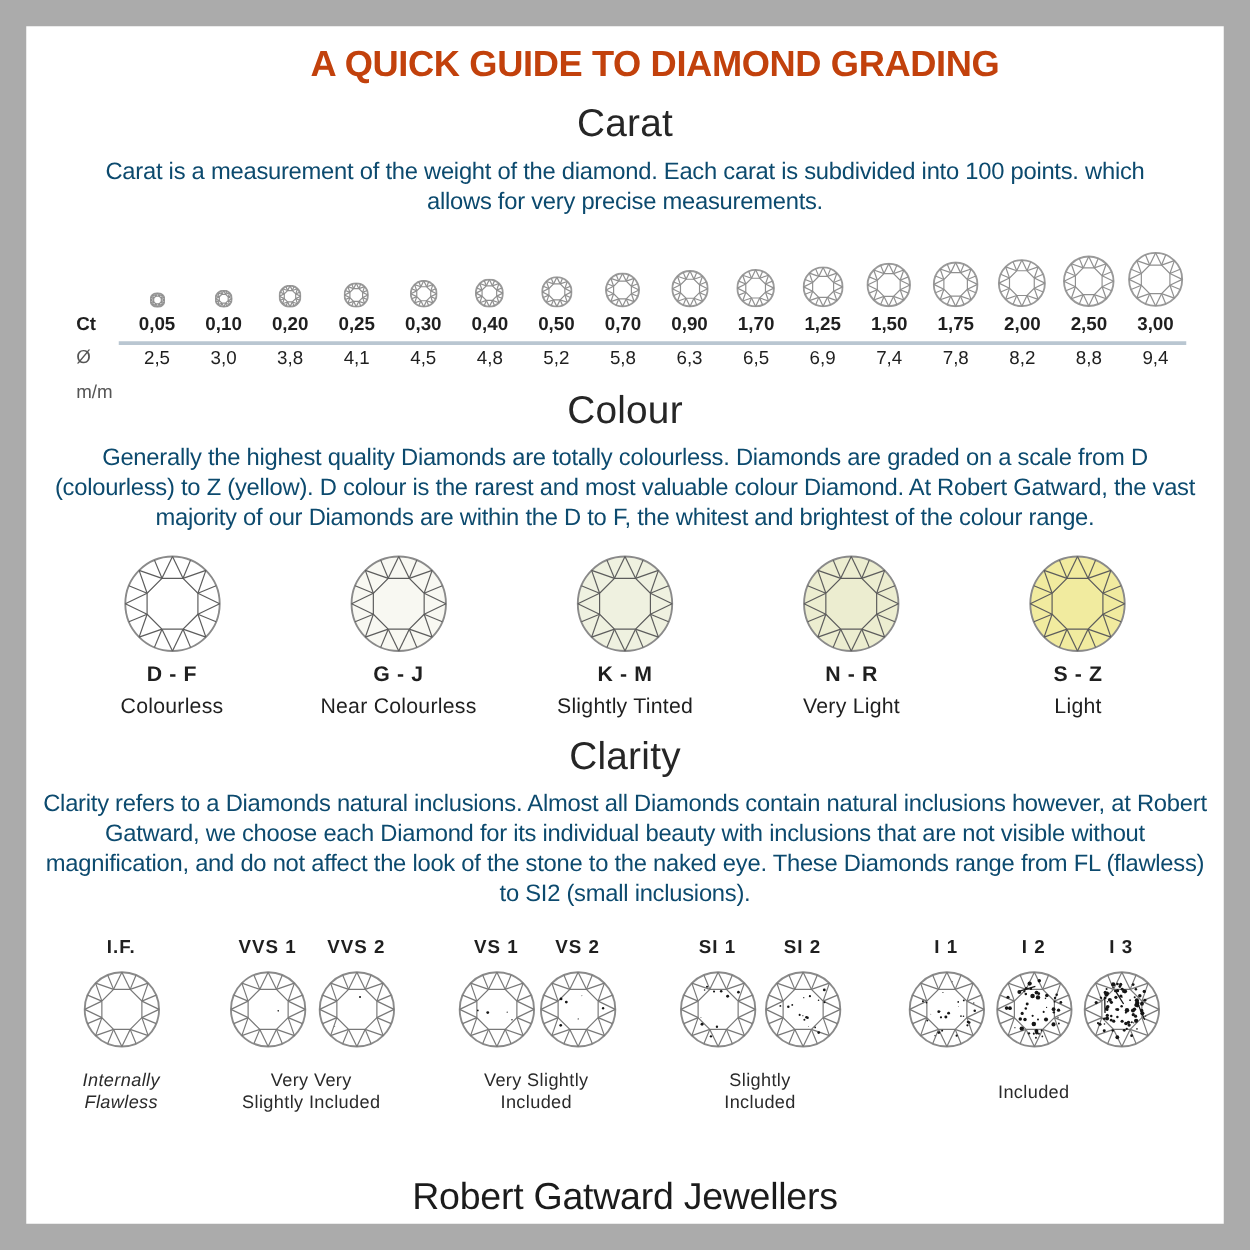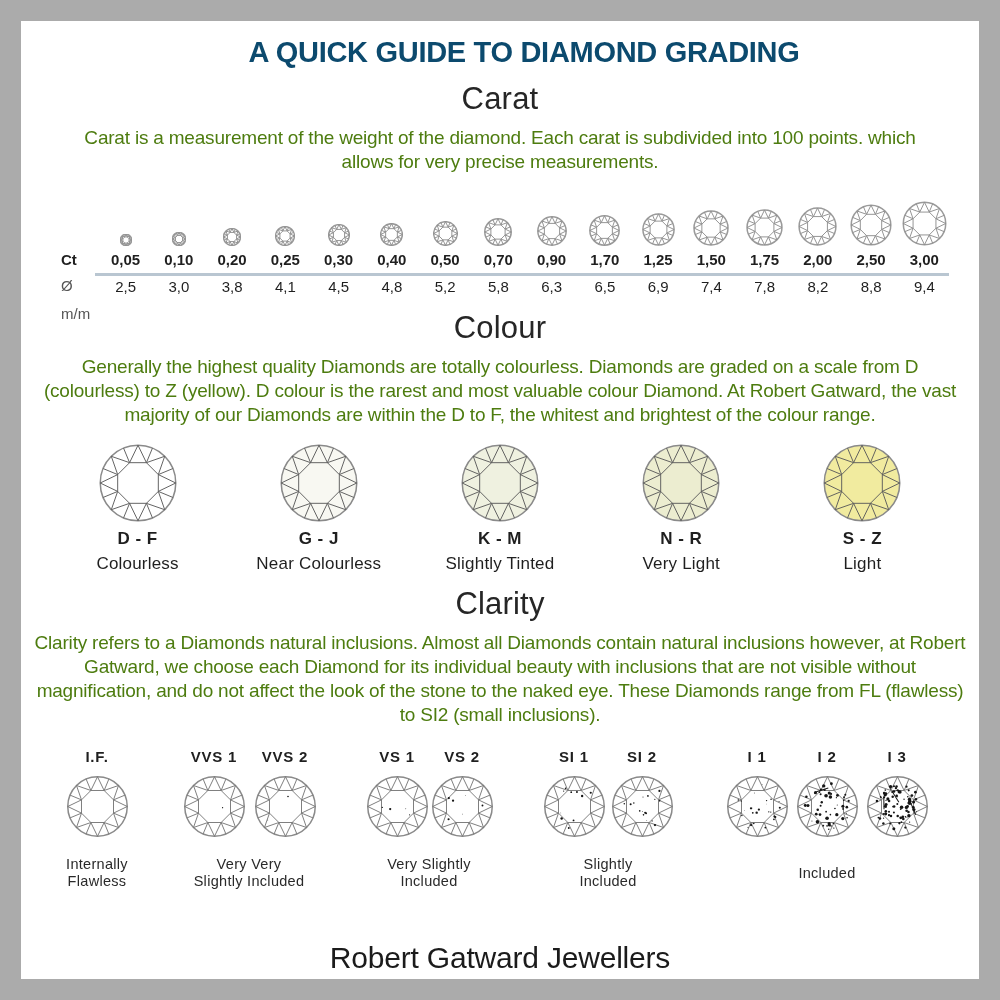--- a/index.html
+++ b/index.html
@@ -3,29 +3,29 @@
 <meta charset="utf-8">
 <style>
   html,body{margin:0;padding:0;background:#ababab;}
   .frame{
     width:1000px;height:1000px;box-sizing:border-box;
     border:21px solid #ababab;background:#ffffff;position:relative;
     font-family:"Liberation Sans",sans-serif;color:#1f1f1f;overflow:hidden;
   }
   .page-title{
     text-align:center;font-size:29px;font-weight:700;letter-spacing:-0.3px;
-    margin:15px 0 0;color:#0c4a6e;padding-left:48px;
+    margin:15px 0 0;color:#c2410c;padding-left:48px;
   }
   .sec-heading{
     text-align:center;font-size:31px;font-weight:400;color:#262626;
     margin:12px 0 0;letter-spacing:0.2px;
   }
   .body-text{
     font-size:19px;line-height:1.26;text-align:center;margin:9px auto 0;
-    letter-spacing:-0.2px;color:#4d7c0f;
+    letter-spacing:-0.2px;color:#0c4a6e;
   }
   .carat-desc{max-width:886px;}
   .colour-desc{max-width:924px;}
   .clarity-desc{max-width:934px;}
 
   
   .carat-table{display:flex;position:relative;margin:20px 28px 0 40px;}
   .c-label-col{width:38px;display:flex;flex-direction:column;justify-content:space-between;}
   .c-gem-spacer{height:52px;}
   .c-lab{height:26px;line-height:28px;font-size:15px;}
@@ -1290,21 +1290,21 @@
             <circle cx="48.7" cy="33.0" r="2.0" fill="#161616"></circle>
             <circle cx="42.9" cy="50.1" r="1.4" fill="#161616"></circle>
             <circle cx="69.0" cy="38.5" r="2.6" fill="#161616"></circle>
             <circle cx="50.4" cy="24.4" r="1.9" fill="#161616"></circle>
             <circle cx="56.5" cy="51.2" r="2.8" fill="#161616"></circle>
             <rect x="18.4" y="43.7" width="20" height="1.6" fill="#161616" transform="rotate(89 28.4 44.5)"></rect>
             <rect x="36.9" y="33.9" width="20" height="1.6" fill="#161616" transform="rotate(58 46.9 34.7)"></rect>
             <rect x="65.0" y="53.1" width="20" height="1.6" fill="#161616" transform="rotate(67 75.0 53.9)"></rect>
           </svg></div>
       </div>
-      <div class="cl-group" style="left: -9px;">
+      <div class="cl-group" style="left: -9px; font-style: italic;">
         <span>Internally</span>
         <span>Flawless</span>
       </div>
       <div class="cl-group" style="left: 143px;">
         <span>Very Very</span>
         <span>Slightly Included</span>
       </div>
       <div class="cl-group" style="left: 323px;">
         <span>Very Slightly</span>
         <span>Included</span>

